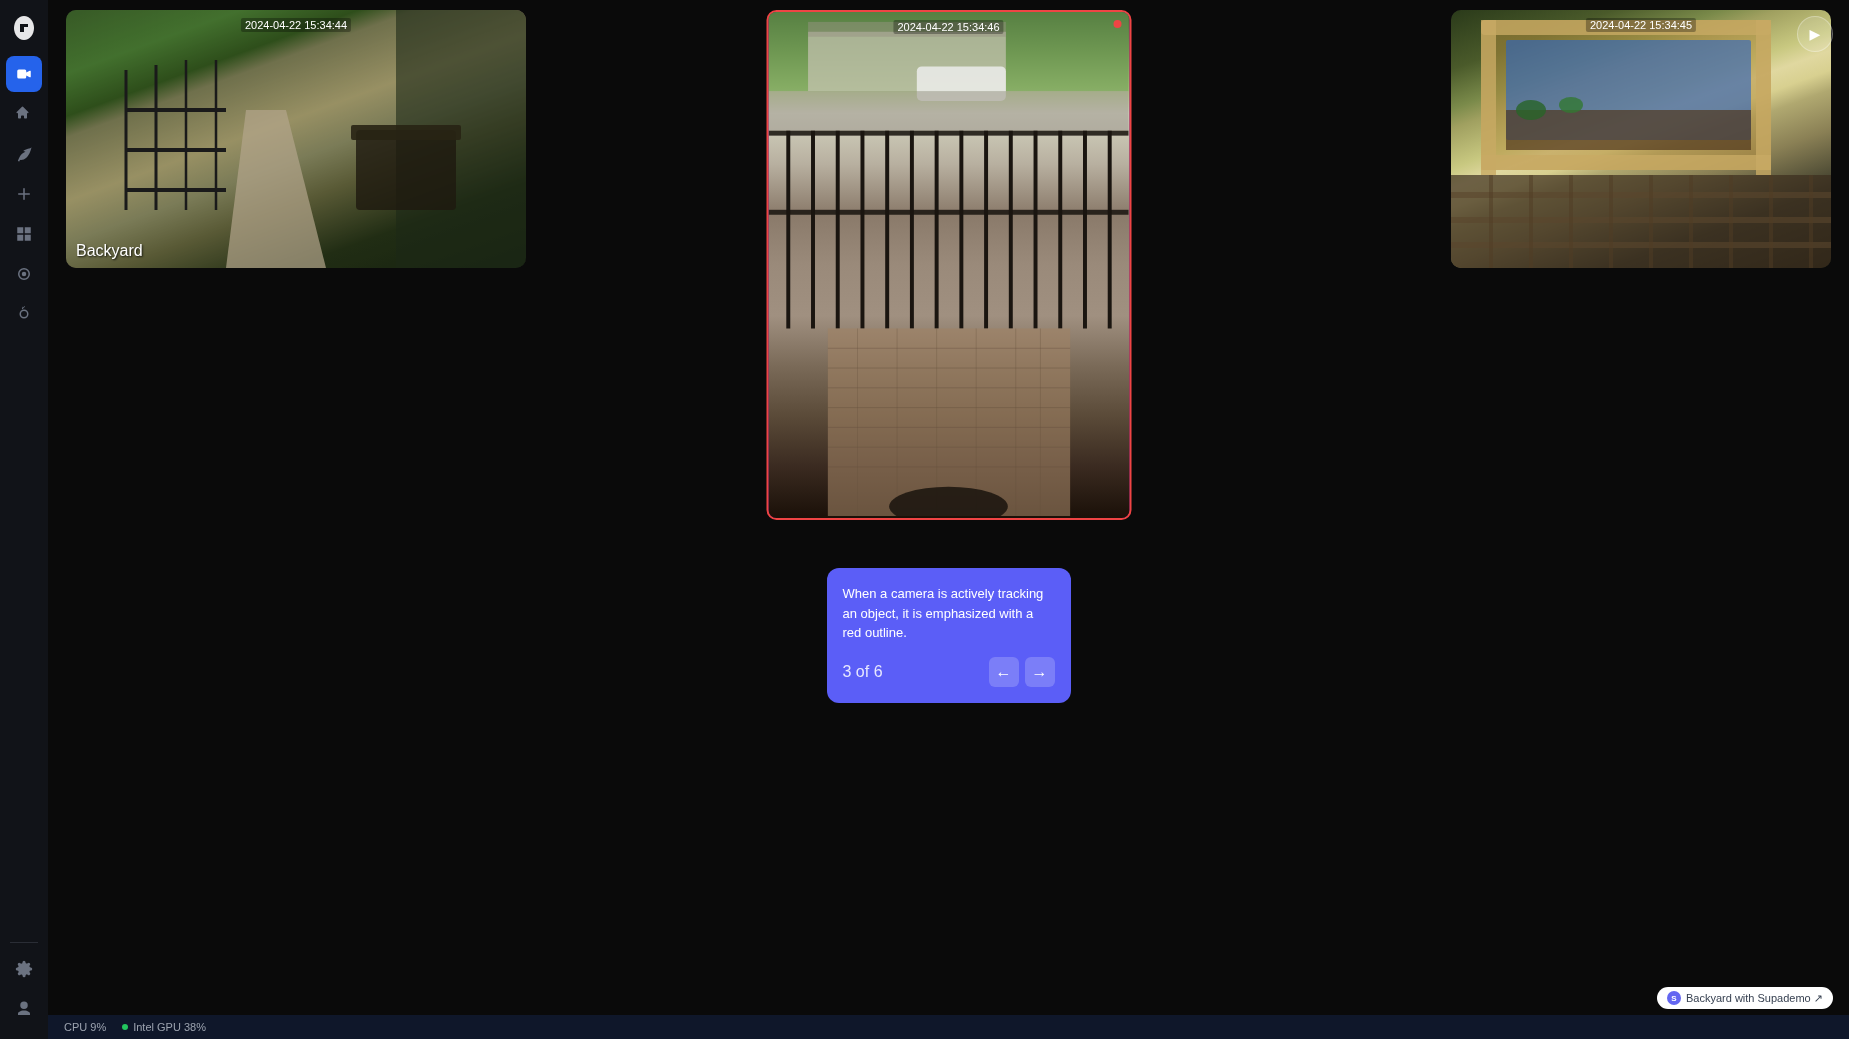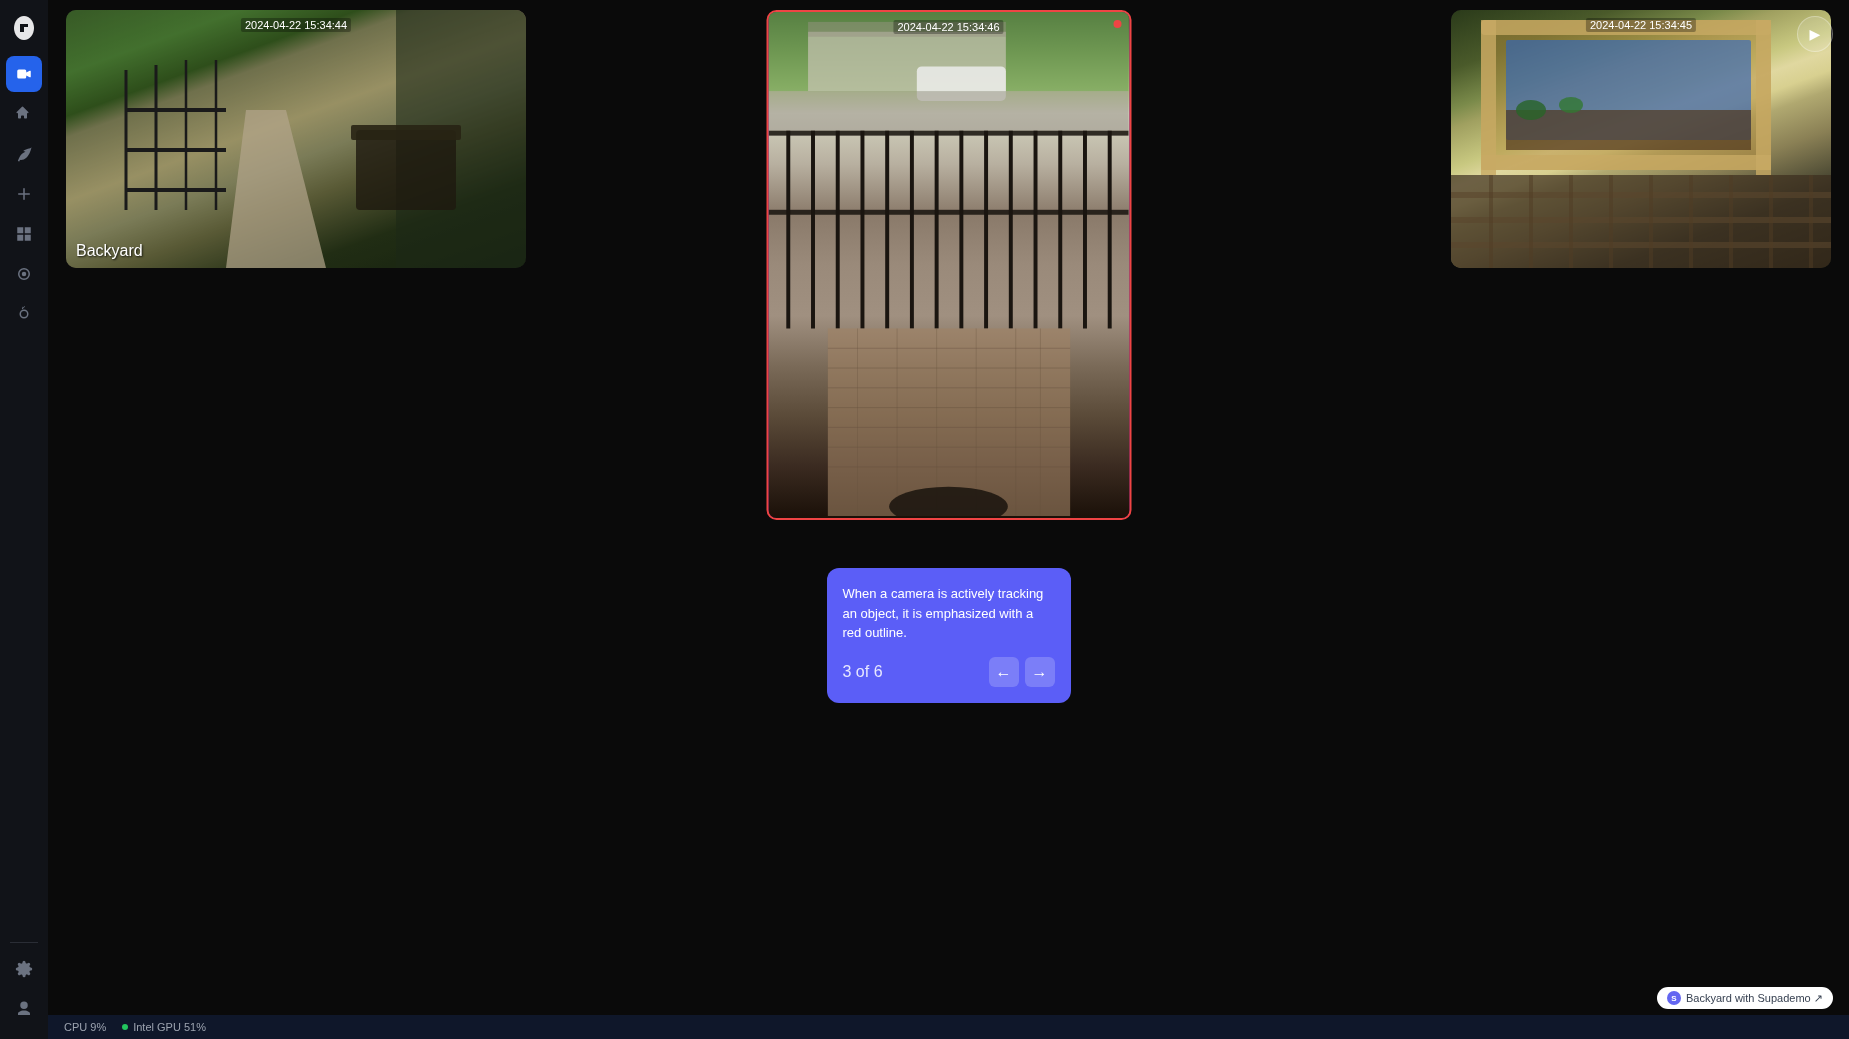--- a/index.html
+++ b/index.html
@@ -554,21 +554,21 @@
     </div>
 
   </div>
 
   <div id="status-bar">
     <div class="status-item">
       <span>CPU 9%</span>
     </div>
     <div class="status-item">
       <span class="status-dot"></span>
-      <span>Intel GPU 51%</span>
+      <span>Intel GPU 38%</span>
     </div>
   </div>
 
   <div class="supademo-badge">
     <div class="supademo-s">S</div>
     <span>Backyard with Supademo ↗</span>
   </div>
 
 </div>
 

